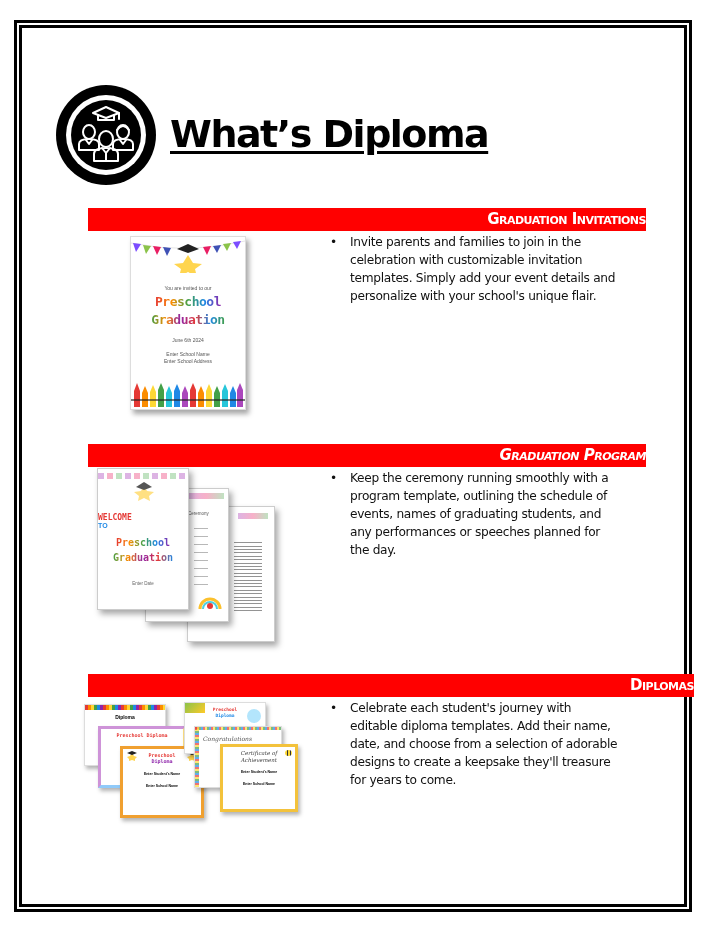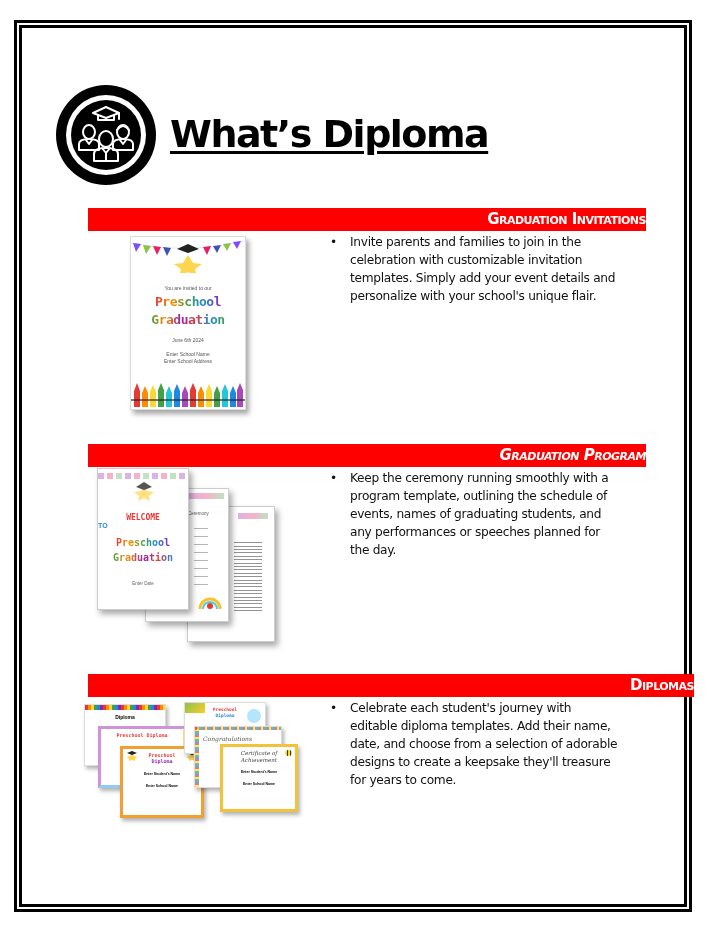--- a/index.html
+++ b/index.html
@@ -150,21 +150,21 @@
       <circle cx="12" cy="13" r="3" fill="#e53935"></circle>
     </svg>
   </div>
 
   <div class="pg" style="left:0;top:0;width:90px;height:140px;">
     <div style="position:absolute;left:0;top:4px;width:100%;height:10px;background:repeating-linear-gradient(90deg,#ce93d8 0,#ce93d8 6px,#fff 6px,#fff 9px,#f48fb1 9px,#f48fb1 15px,#fff 15px,#fff 18px,#a5d6a7 18px,#a5d6a7 24px,#fff 24px,#fff 27px);opacity:0.7;clip-path:polygon(0 0,100% 0,100% 60%,0 60%,0 0);"></div>
     <svg width="24" height="20" style="position:absolute;left:34px;top:12px">
       <polygon points="12,4 15,10 22,11 17,15 18,20 12,17 6,20 7,15 2,11 9,10" fill="#ffe082"></polygon>
       <polygon points="4,6 12,1 20,6 12,9" fill="#555"></polygon>
     </svg>
-    <div style="position:absolute;top:44px;width:100%;text-align:center;font-family:'DejaVu Sans Mono',monospace;font-weight:bold;font-size:8px;color:#e53935;">WELCOME</div>
+    <div style="position:absolute;top:44px;width:100%;font-family:'DejaVu Sans Mono',monospace;font-weight:bold;font-size:8px;color:#e53935;">WELCOME</div>
     <div style="position:absolute;top:53px;width:100%;text-align:left;font-family:Liberation Sans, sans-serif;font-weight:bold;font-size:7px;color:#1e88e5;">TO</div>
     <div style="position:absolute;top:68px;width:100%;text-align:center;font-family:'DejaVu Sans Mono',monospace;font-weight:bold;font-size:10px;">
       <span style="background:linear-gradient(90deg,#e53935,#fb8c00,#43a047,#1e88e5,#8e24aa);-webkit-background-clip:text;background-clip:text;color:transparent;">Preschool</span>
     </div>
     <div style="position:absolute;top:83px;width:100%;text-align:center;font-family:'DejaVu Sans Mono',monospace;font-weight:bold;font-size:10px;">
       <span style="background:linear-gradient(90deg,#43a047,#fb8c00,#8e24aa,#e53935,#1e88e5);-webkit-background-clip:text;background-clip:text;color:transparent;">Graduation</span>
     </div>
     <div style="position:absolute;top:112px;width:100%;text-align:center;font-size:4.5px;color:#666;">Enter Date</div>
   </div>
 </div>

